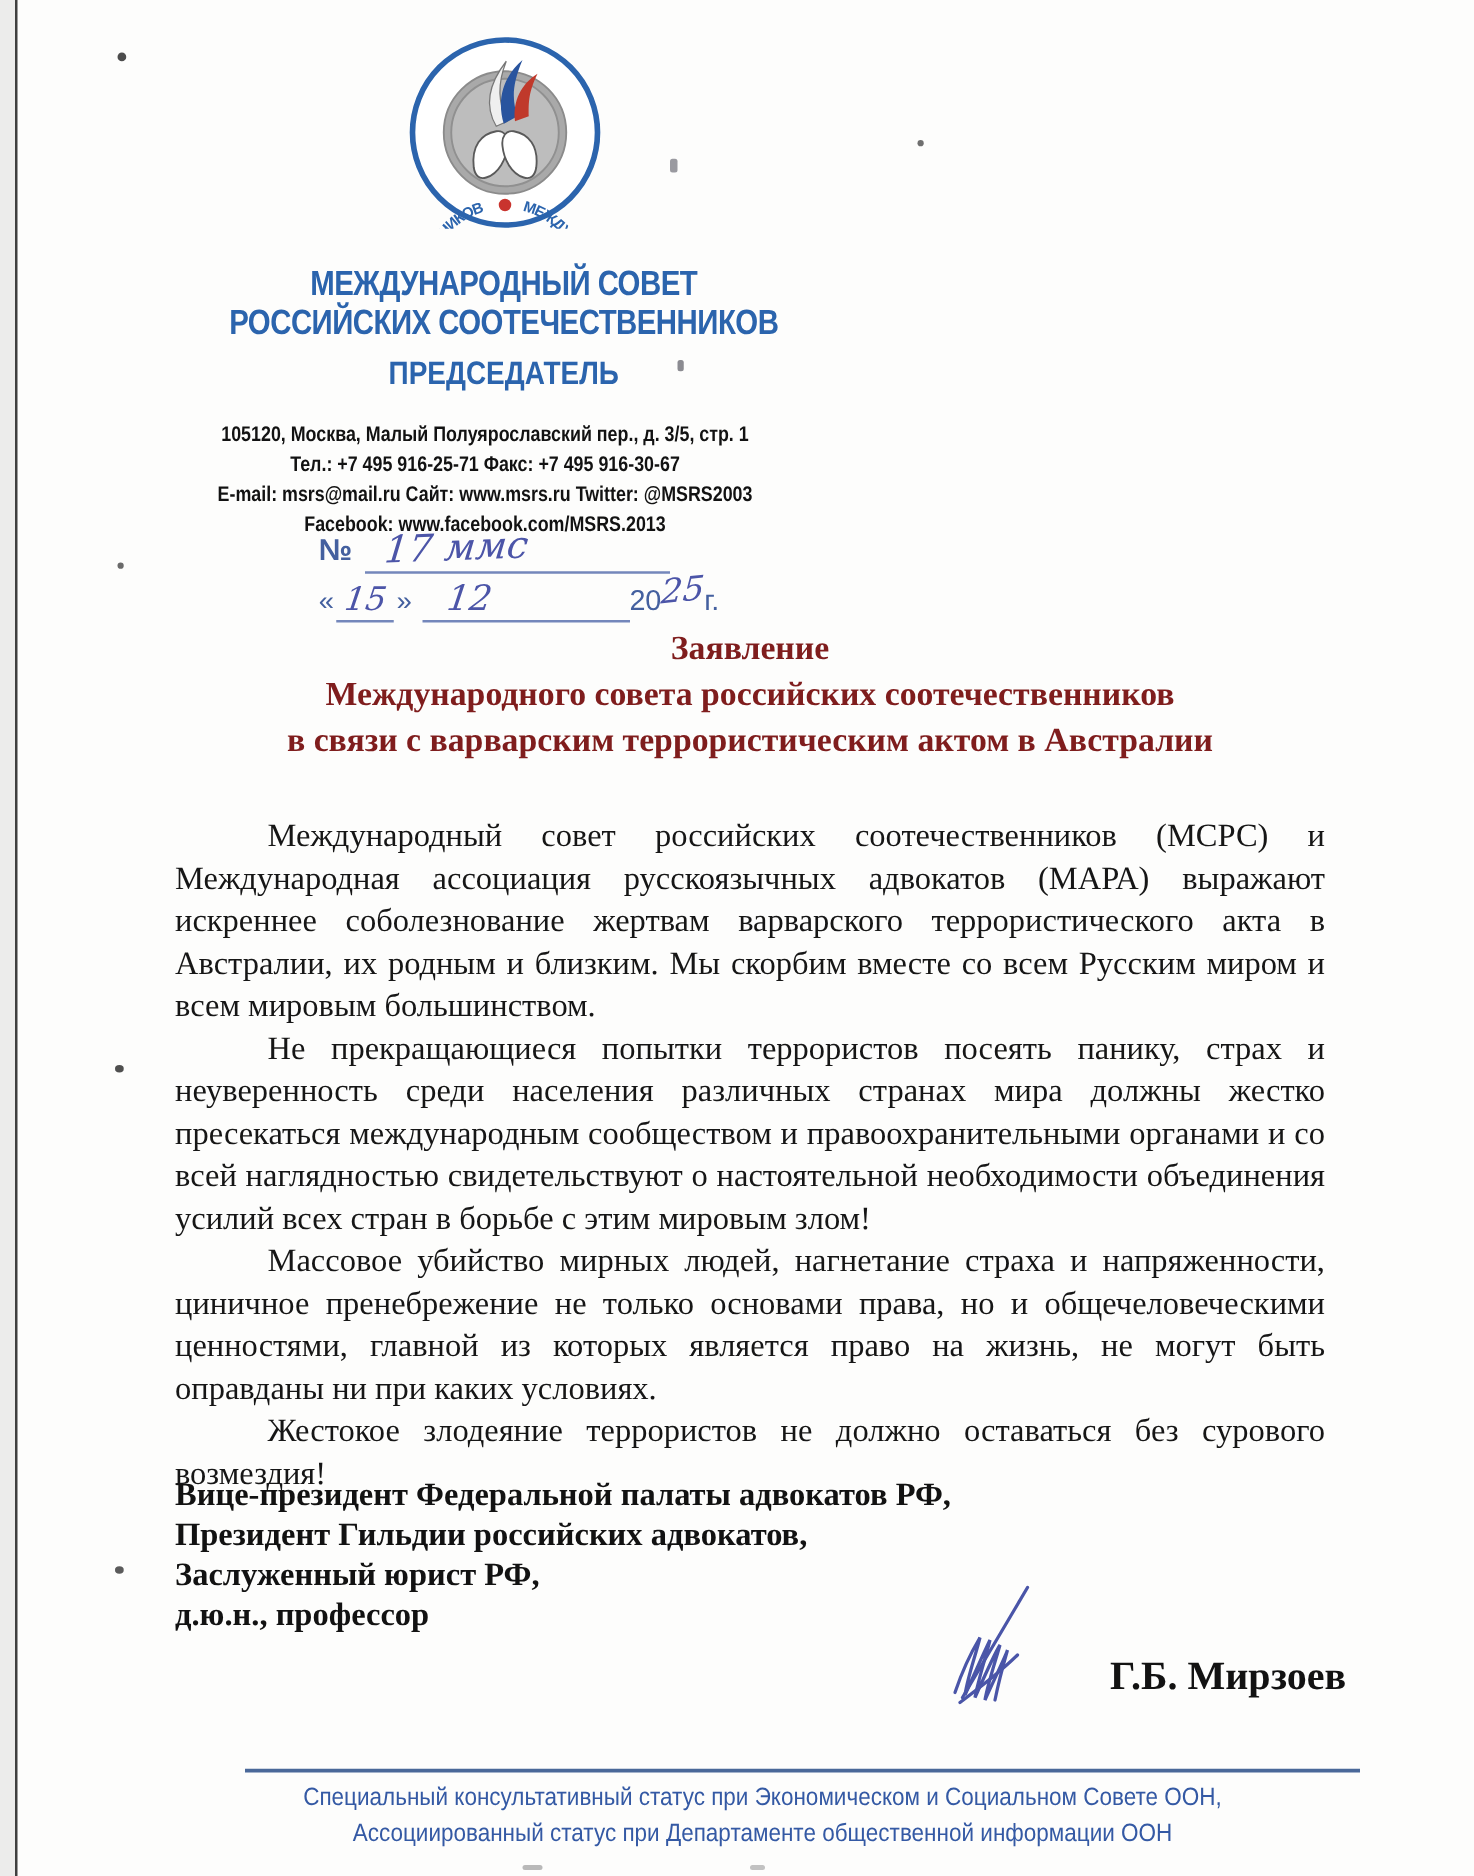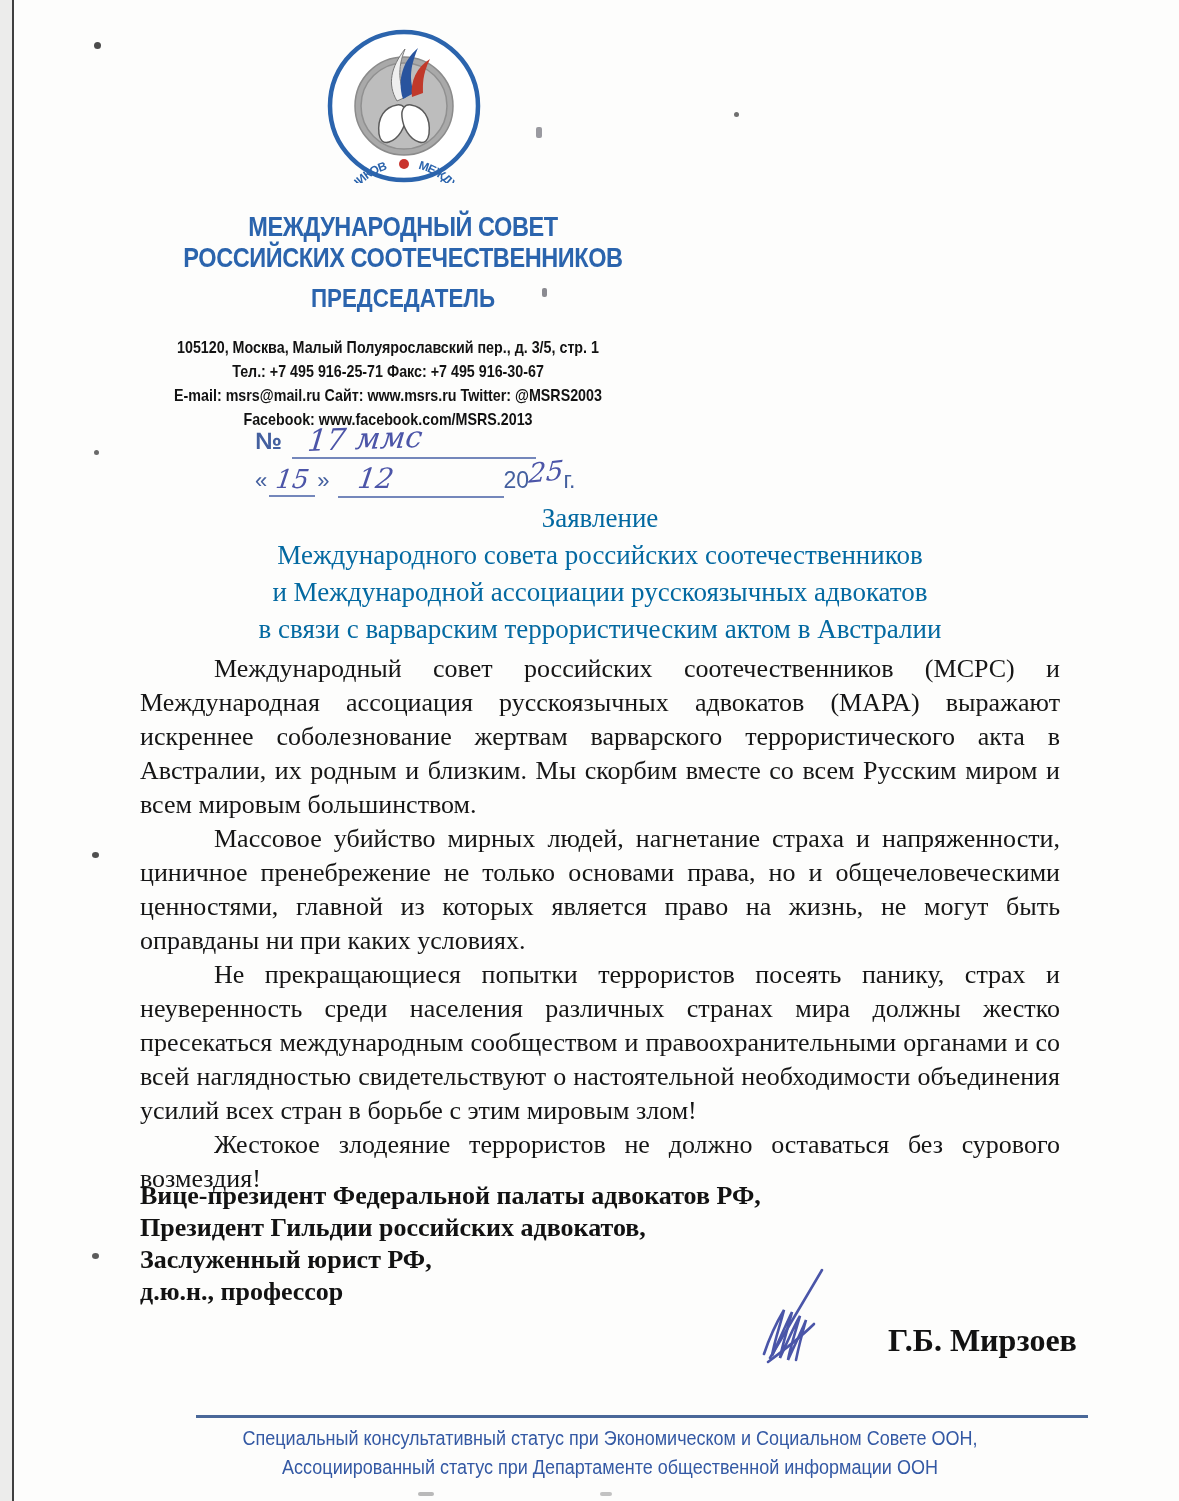--- a/index.html
+++ b/index.html
@@ -33,21 +33,21 @@
   .row2 .q{font-size:22px;}
   .row2 .u-day{width:46px;margin:0 2px;text-align:center;padding-bottom:1px;}
   .row2 .u-day .hand{font-size:26px;}
   .row2 .u-month{width:146px;margin-left:8px;padding:0 0 1px 20px;}
   .row2 .u-month .hand{font-size:28px;}
   .row2 .yr{font-size:23px;}
   .row2 .hand-year{font-size:27px;position:relative;top:-7px;transform:skewX(-10deg) rotate(-6deg);}
   .row2 .suf{font-size:23px;}
   
   .title{position:absolute;left:140px;top:500px;width:920px;text-align:center;
-         font-weight:normal;font-size:27px;line-height:37px;color:#0369a1;}
+         font-weight:bold;font-size:27px;line-height:37px;color:#7f1d1d;}
   
   .body-text{position:absolute;left:140px;top:652px;width:920px;
              font-size:26px;line-height:34px;text-align:justify;color:#161616;}
   .body-text p{margin:0;text-indent:74px;}
   
   .sig-titles{position:absolute;left:140px;top:1180px;width:760px;
               font-weight:bold;font-size:26px;line-height:32px;color:#121212;}
   .sig-name{position:absolute;left:888px;top:1322px;font-weight:bold;font-size:32px;color:#121212;}
   .sig-ink{position:absolute;left:750px;top:1258px;width:112px;height:112px;}
   
@@ -126,28 +126,27 @@
       <span class="hand">12</span>
     </span>
     <span class="yr">20</span>
     <span class="hand hand-year">25</span>
     <span class="suf">г.</span>
   </div>
 
   <div class="title">
     <div>Заявление</div>
     <div>Международного совета российских соотечественников</div>
-    <div>и Международной ассоциации русскоязычных адвокатов</div>
     <div>в связи с варварским террористическим актом в Австралии</div>
   </div>
 
   <div class="body-text">
     <p>Международный совет российских соотечественников (МСРС) и Международная ассоциация русскоязычных адвокатов (МАРА) выражают искреннее соболезнование жертвам варварского террористического акта в Австралии, их родным и близким. Мы скорбим вместе со всем Русским миром и всем мировым большинством.</p>
+    <p>Не прекращающиеся попытки террористов посеять панику, страх и неуверенность среди населения различных странах мира должны жестко пресекаться международным сообществом и правоохранительными органами и со всей наглядностью свидетельствуют о настоятельной необходимости объединения усилий всех стран в борьбе с этим мировым злом!</p>
     <p>Массовое убийство мирных людей, нагнетание страха и напряженности, циничное пренебрежение не только основами права, но и общечеловеческими ценностями, главной из которых является право на жизнь, не могут быть оправданы ни при каких условиях.</p>
-    <p>Не прекращающиеся попытки террористов посеять панику, страх и неуверенность среди населения различных странах мира должны жестко пресекаться международным сообществом и правоохранительными органами и со всей наглядностью свидетельствуют о настоятельной необходимости объединения усилий всех стран в борьбе с этим мировым злом!</p>
     <p>Жестокое злодеяние террористов не должно оставаться без сурового возмездия!</p>
   </div>
 
   <div class="sig-titles">
     <div>Вице-президент Федеральной палаты адвокатов РФ,</div>
     <div>Президент Гильдии российских адвокатов,</div>
     <div>Заслуженный юрист РФ,</div>
     <div>д.ю.н., профессор</div>
   </div>
 

